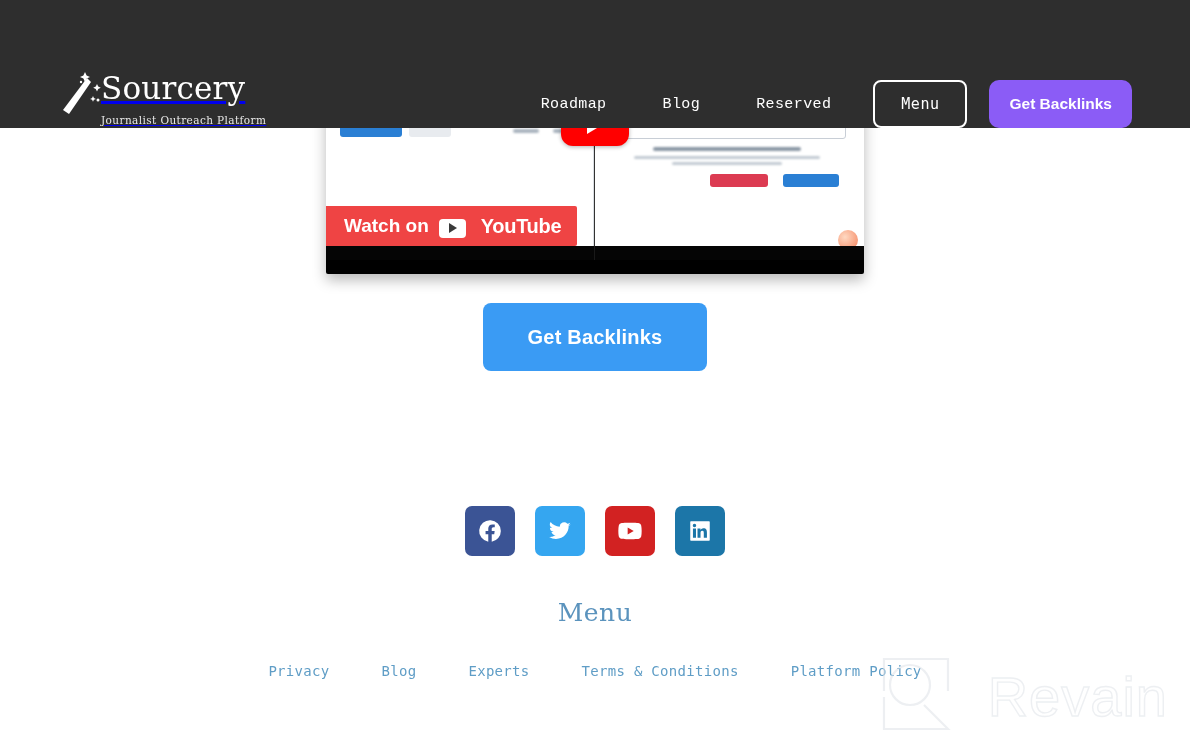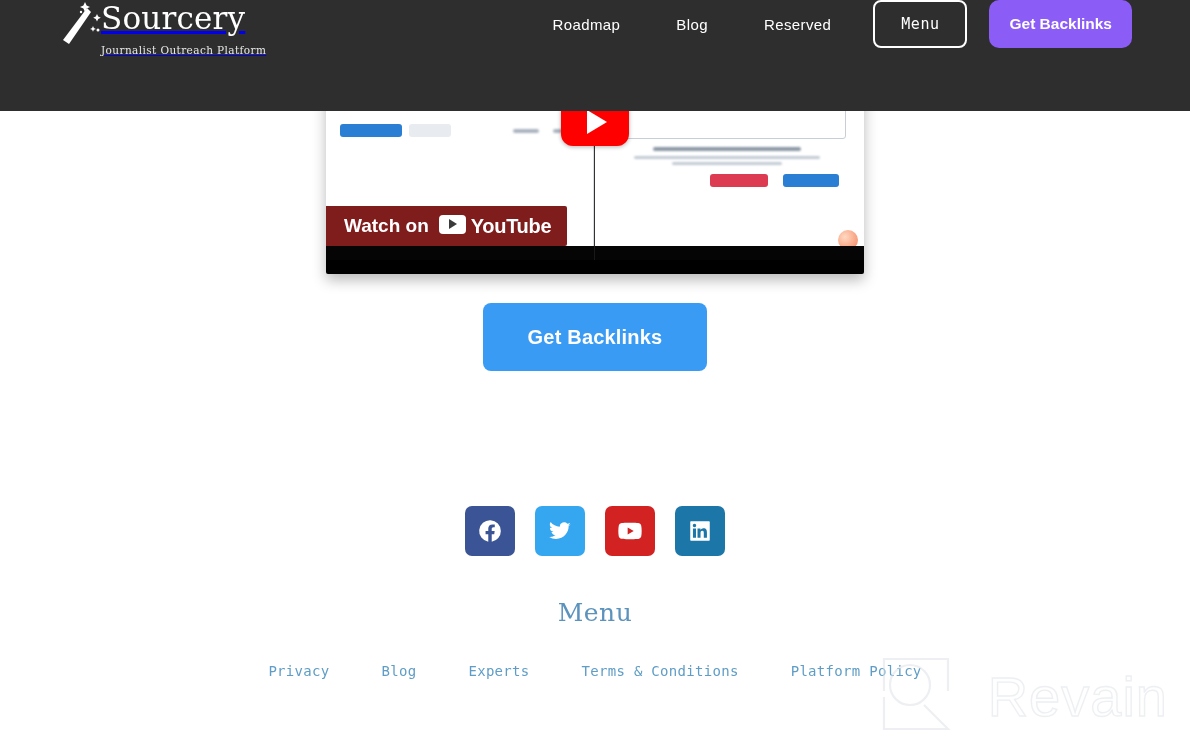--- a/index.html
+++ b/index.html
@@ -72,60 +72,60 @@
     display:flex; align-items:center; justify-content:center; z-index: 6;
     box-shadow: 0 1px 4px rgba(0,0,0,0.3);
   }
   .yt-play .tri {
     width:0; height:0; border-left: 20px solid #fff;
     border-top: 12px solid transparent; border-bottom: 12px solid transparent;
     margin-left: 4px;
   }
   .yt-watch {
     position:absolute; left:0; bottom:28px; z-index: 6;
-    background:#7f1d1d; color:#fff; height: 40px; padding: 0 16px 0 18px;
+    background:#ef4444; color:#fff; height: 40px; padding: 0 16px 0 18px;
     display:flex; align-items:center; gap:10px; border-radius: 0 2px 2px 0;
     font-family:"Liberation Sans", sans-serif; font-size:19px; font-weight:700;
   }
   .yt-watch .ytmark {
-    display:flex; align-items:flex-start; gap:5px;
+    display:flex; align-items:flex-end; gap:15px;
   }
   .yt-watch .ytbox {
     width:27px; height:19px; background:#fff; border-radius:4px;
     display:flex; align-items:center; justify-content:center;
   }
   .yt-watch .ytbox i {
     width:0;height:0;border-left:8px solid #3a3a3a;
     border-top:5px solid transparent;border-bottom:5px solid transparent; margin-left:2px;
   }
   .yt-watch .ytword { font-size: 20px; font-weight: 700; letter-spacing:-0.3px; }
   .yt-seam { position:absolute; left:268px; top:0; width:1px; height:346px; background:#1c1c1c; z-index:4; opacity:.9;}
 
   
   header.site-header {
-    position: absolute; left:0; top:0; width: 1190px; height: 111px;
+    position: absolute; left:0; top:0; width: 1190px; height: 128px;
     background: #2e2e2e; z-index: 10;
-    display: flex; align-items: flex-start;
+    display: flex; align-items: flex-end;
   }
   .logo { display:flex; align-items:flex-end; margin-left: 57px; user-select:none; }
   .logo .wand { position: relative; width: 46px; height: 58px; flex:none; }
   .logo .wand svg { position:absolute; left:0; top:0; }
   .logo .words { margin-left: -2px; margin-bottom: 2px; }
   .logo .name {
     font-family: "DejaVu Serif", "Liberation Serif", serif;
     font-size: 31px; color:#ffffff; line-height: 1; letter-spacing: .2px;
   }
   .logo .tag {
     font-family: "DejaVu Serif", "Liberation Serif", serif;
     font-size: 10.5px; color:#e9e9e9; letter-spacing: .4px; margin-top: 10px;
   }
   nav.main-nav { margin-left: auto; display:flex; align-items:center; }
   nav.main-nav a.navlink {
     color:#ffffff; text-decoration:none; font-size: 15px; letter-spacing: .4px;
-    margin-right: 56px; font-family:Liberation Sans, sans-serif;
+    margin-right: 56px; font-family:Liberation Mono, monospace;
   }
   nav.main-nav a.navlink:last-of-type { margin-right: 42px; }
   .btn-login {
     border:2px solid #ffffff; border-radius:8px; color:#fff; background:transparent;
     height: 48px; padding: 0 26px; display:flex; align-items:center;
     font-size: 15px; letter-spacing:.5px; cursor:pointer;
     font-family:"DejaVu Sans Mono","Liberation Mono",monospace;
   }
   .btn-backlinks-top {
     background:#8b5cf6; border:none; border-radius:10px; color:#fff;

